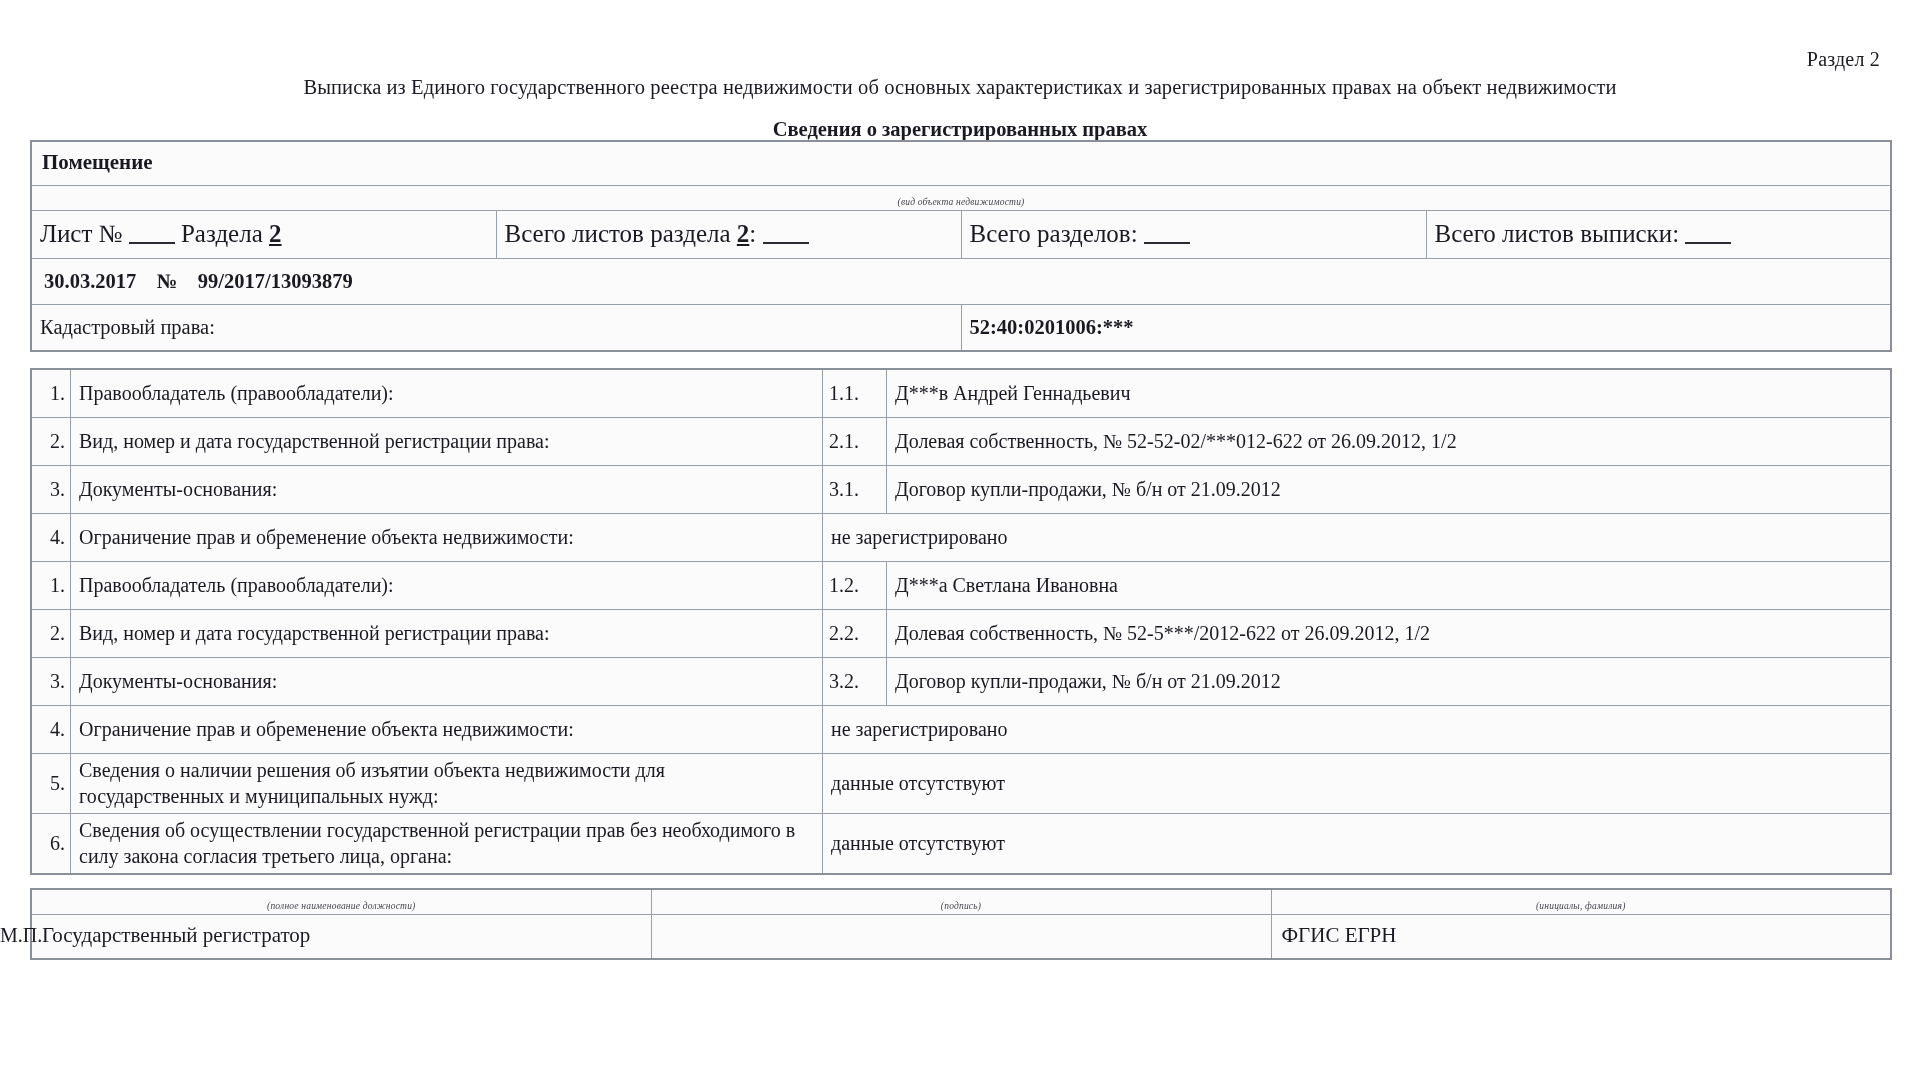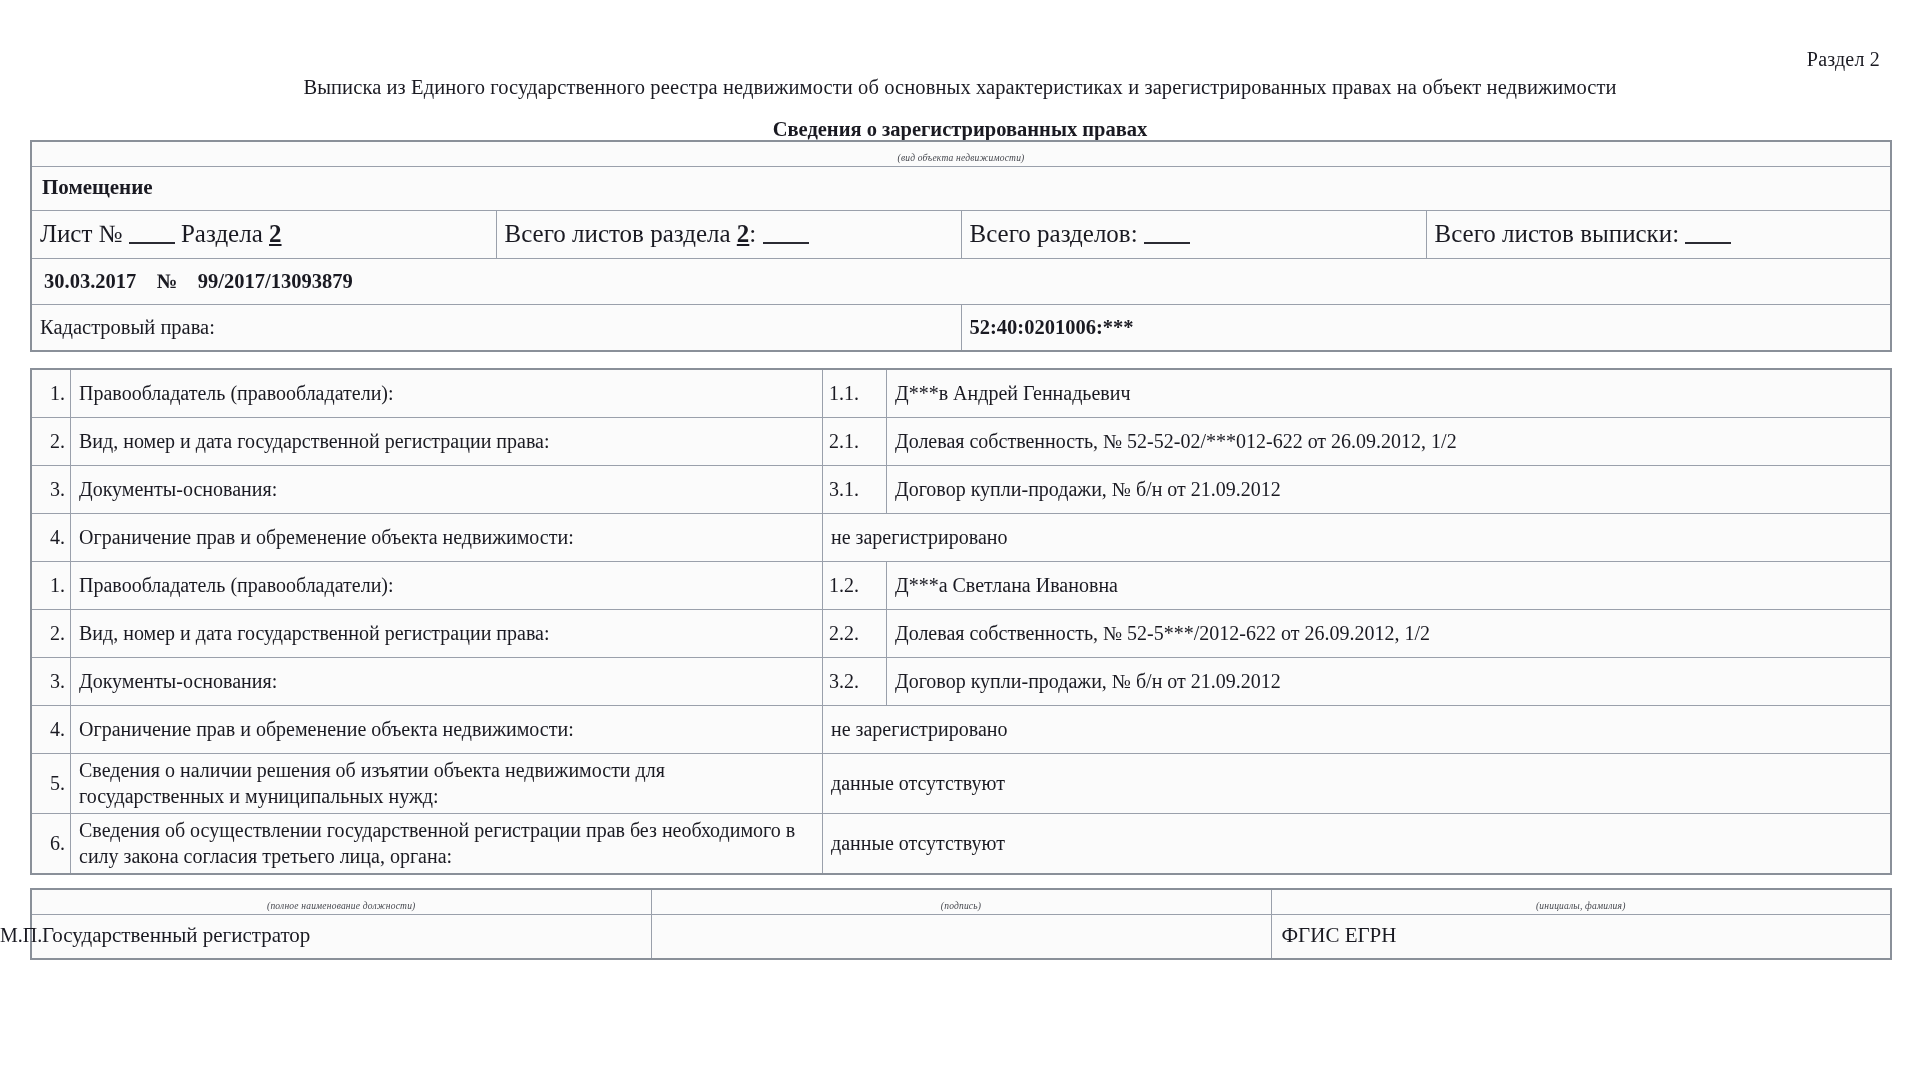--- a/index.html
+++ b/index.html
@@ -192,26 +192,26 @@
 
 <div class="page">
 
   <div class="section-no">Раздел 2</div>
   <div class="doc-title">Выписка из Единого государственного реестра недвижимости об основных характеристиках и зарегистрированных правах на объект недвижимости</div>
   <div class="doc-subtitle">Сведения о зарегистрированных правах</div>
 
   <table class="tbl outer" id="object-table">
     <tbody>
       <tr>
+        <td class="kind" colspan="4">Помещение</td>
+      </tr>
+      <tr>
         <td class="caption-cell" colspan="4">
           <span class="mini-caption">(вид объекта недвижимости)</span>
         </td>
-      </tr>
-      <tr>
-        <td class="kind" colspan="4">Помещение</td>
       </tr>
       <tr>
         <td class="sheet" style="width:485px">
           <span>Лист №</span>
           <span class="blank"></span>
           <span>Раздела</span>
           <span class="u">2</span>
         </td>
         <td class="sheet" style="width:560px">
           <span>Всего листов раздела</span>

